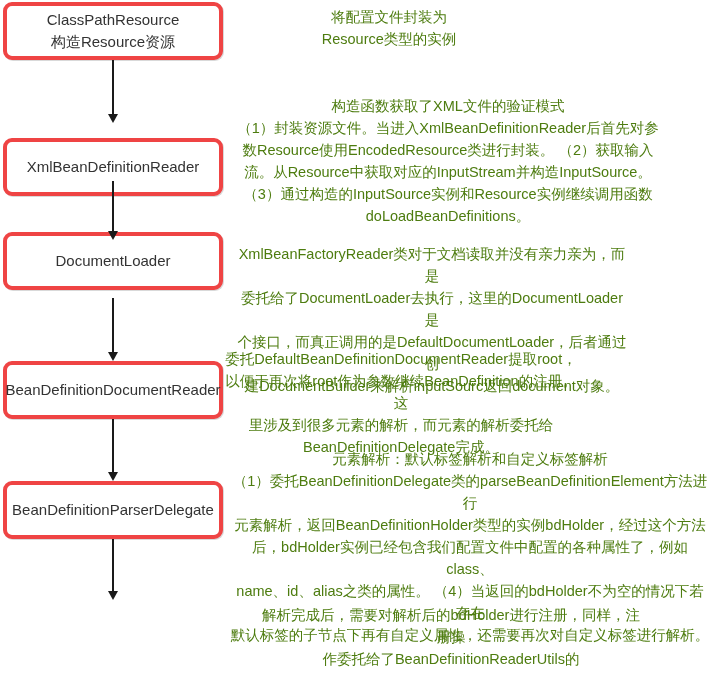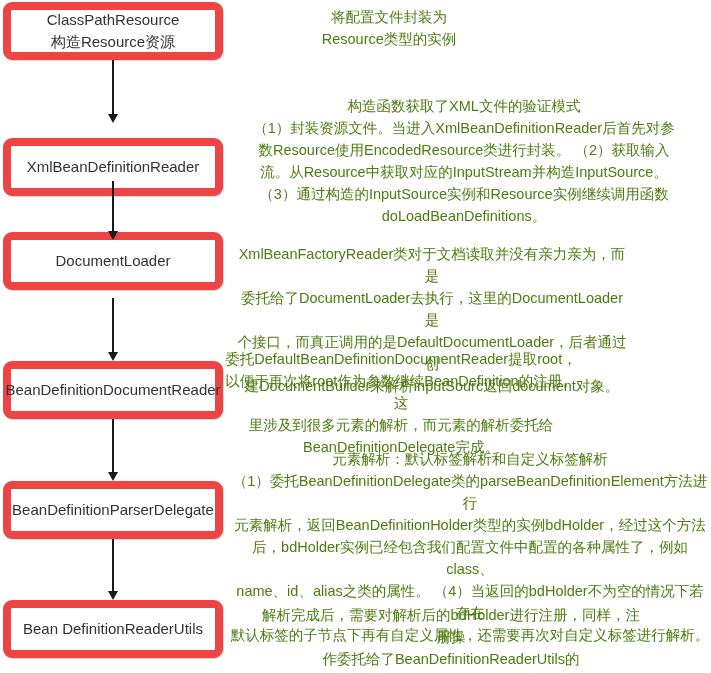--- a/index.html
+++ b/index.html
@@ -11,21 +11,21 @@
     font-family: "Liberation Sans", "DejaVu Sans", sans-serif;
     color: #333333;
     overflow: hidden;
   }
   .node {
     position: absolute;
     left: 3px;
     width: 220px;
     height: 58px;
     box-sizing: border-box;
-    border: 8px solid #ef4444;
+    border: 4px solid #ef4444;
     border-radius: 9px;
     background: #ffffff;
     display: flex;
     align-items: center;
     justify-content: center;
     text-align: center;
     font-size: 15px;
     line-height: 22px;
     white-space: pre-line;
     box-shadow: 1px 1px 0 rgba(0,0,0,0.15);
@@ -58,38 +58,37 @@
 
   .tb {
     position: absolute;
     text-align: center;
     font-size: 14.5px;
     line-height: 22px;
     white-space: pre-line;
     color: #4d7c0f;
   }
   .tb1 { left: 249px; top: 6px;   width: 280px; }
-  .tb2 { left: 234px; top: 95px;  width: 460px; }
+  .tb2 { left: 218px; top: 95px;  width: 460px; }
   .tb3 { left: 234px; top: 243px; width: 396px; }
   .tb4 { left: 224px; top: 348px; width: 354px; }
   .tb5 { left: 230px; top: 448px; width: 480px; }
   .tb6 { left: 256px; top: 604px; width: 390px; }
 </style>
 </head>
 <body>
 
 <div class="canvas">
 
   <div class="node n1">ClassPathResource
 构造Resource资源</div>
   <div class="node n2">XmlBeanDefinitionReader</div>
   <div class="node n3">DocumentLoader</div>
   <div class="node n4">BeanDefinitionDocumentReader</div>
   <div class="node n5">BeanDefinitionParserDelegate</div>
-  <div class="node n6">Bean DefinitionReaderUtils</div>
 
   <div class="arrow a1">
     <div class="shaft"></div>
     <div class="head"></div>
   </div>
   <div class="arrow a2">
     <div class="shaft"></div>
     <div class="head"></div>
   </div>
   <div class="arrow a3">

